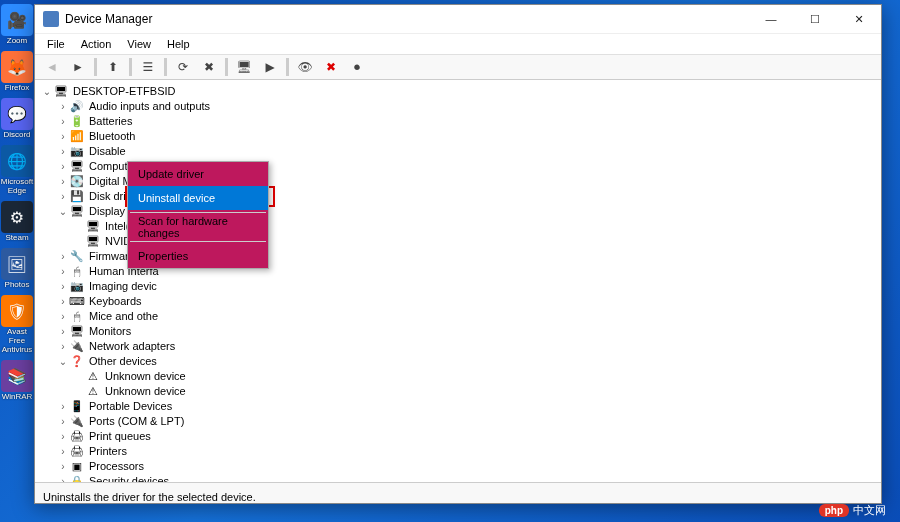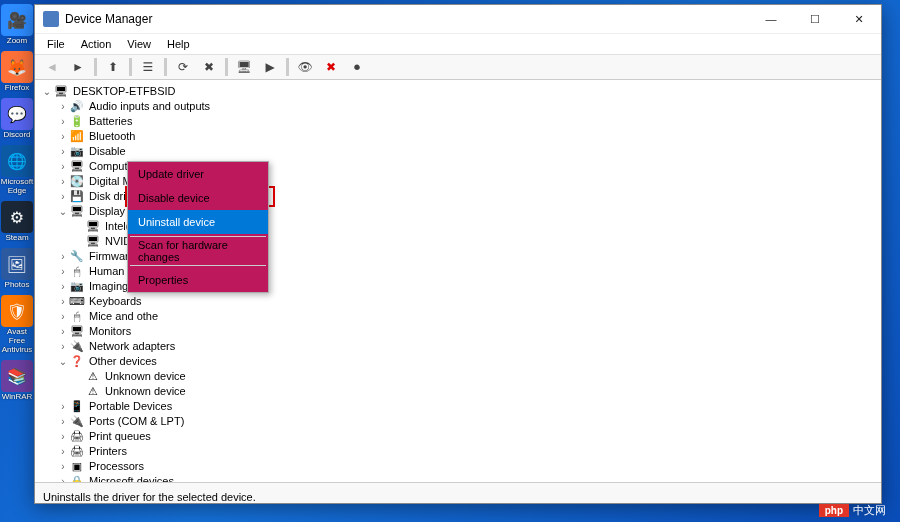--- a/index.html
+++ b/index.html
@@ -27,21 +27,21 @@
 .lbl{padding:0 2px}
 .children{padding-left:16px}
 .statusbar{height:20px;border-top:1px solid #ccc;display:flex;align-items:flex-end;padding:0 8px;font-size:11px;background:#f8f8f8}
 .ctxmenu{position:absolute;background:#be185d;border:1px solid #aaa;box-shadow:2px 2px 6px rgba(0,0,0,.3);width:140px;font-size:11px;z-index:10}
 .ctxitem{padding:4px 10px;height:16px;display:flex;align-items:center}
 .ctxitem.sel{background:#0078d7;color:#fff}
 .ctxitem.bold{font-weight:normal}
 .ctxsep{height:1px;background:#ccc;margin:2px 2px}
 .highlight-box{position:absolute;border:2px solid #e00000;pointer-events:none}
 .watermark{position:absolute;right:14px;bottom:4px;font-size:11px;color:#fff;display:flex;align-items:center;gap:4px}
-.php-badge{background:#e03426;color:#fff;border-radius:0;padding:1px 6px;font-weight:bold;font-size:10px}
+.php-badge{background:#e03426;color:#fff;border-radius:6px;padding:1px 6px;font-weight:bold;font-size:10px}
 </style>
 </head>
 <body>
 
 <div class="desktop">
   <div class="taskbar-icons" id="tbicons">
       <div class="tbicon" style="background: rgb(45, 140, 255);">🎥</div>
       <span class="tbicon-label">Zoom</span>
       <div class="tbicon" style="background: rgb(255, 113, 57);">🦊</div>
       <span class="tbicon-label">Firefox</span>
@@ -280,34 +280,33 @@
               <div class="row">
                 <span class="exp">›</span>
                 <span class="ic">▣</span>
                 <span class="lbl">Processors</span>
               </div>
             </div>
             <div class="node">
               <div class="row">
                 <span class="exp">›</span>
                 <span class="ic">🔒</span>
-                <span class="lbl">Microsoft devices</span>
+                <span class="lbl">Security devices</span>
               </div>
             </div>
           </div>
         </div>
       </div>
 
     <div class="statusbar">
       <span>Uninstalls the driver for the selected device.</span>
     </div>
 
     <div class="ctxmenu" id="ctxmenu" style="left:92px;top:156px">
         <div class="ctxitem">Update driver</div>
-        <div class="ctxitem">Disable device</div>
         <div class="ctxitem sel">Uninstall device</div>
         <div class="ctxsep"></div>
         <div class="ctxitem">Scan for hardware changes</div>
         <div class="ctxsep"></div>
         <div class="ctxitem bold">Properties</div>
       </div>
     <div class="highlight-box" style="left:90px;top:181px;width:146px;height:17px"></div>
   </div>
 
   <div class="watermark">

